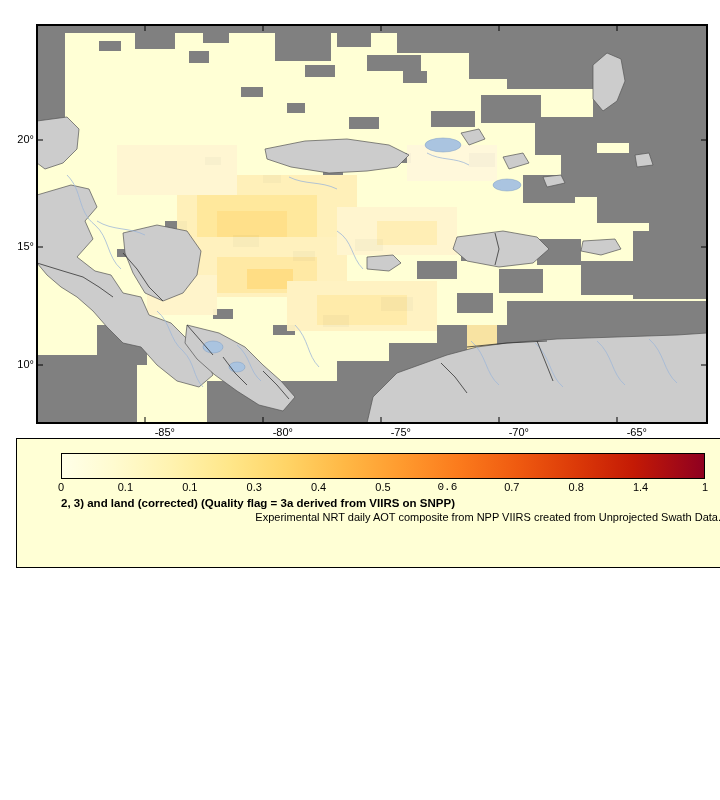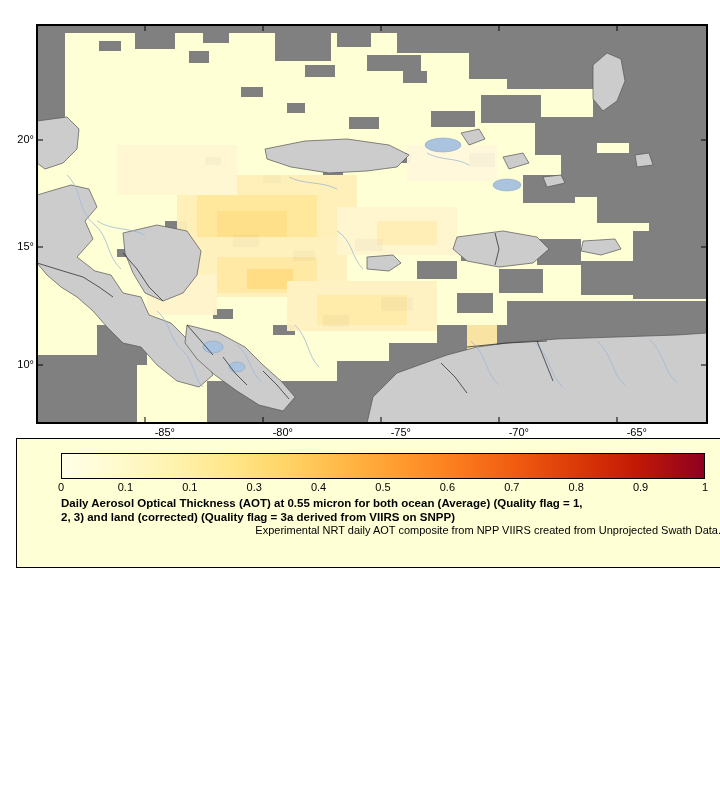--- a/index.html
+++ b/index.html
@@ -277,27 +277,26 @@
       <div class="colorbar"></div>
     </div>
 
     <div class="cb-ticks">
       <span class="cb-tick" style="left:0%;">0</span>
       <span class="cb-tick" style="left:10%;">0.1</span>
       <span class="cb-tick" style="left:20%;">0.1</span>
       <span class="cb-tick" style="left:30%;">0.3</span>
       <span class="cb-tick" style="left:40%;">0.4</span>
       <span class="cb-tick" style="left:50%;">0.5</span>
-      <span class="cb-tick" style="left:60%;">0.6</span>
+      <span class="cb-tick" style="left:60%;font-family:Liberation Mono, monospace;">0.6</span>
       <span class="cb-tick" style="left:70%;">0.7</span>
       <span class="cb-tick" style="left:80%;">0.8</span>
-      <span class="cb-tick" style="left:90%;">0.9</span>
+      <span class="cb-tick" style="left:90%;">1.4</span>
       <span class="cb-tick" style="left:100%;">1</span>
     </div>
 
     <div class="caption">
-      <p class="cap-bold">Daily Aerosol Optical Thickness (AOT) at 0.55 micron for both ocean (Average) (Quality flag = 1,</p>
       <p class="cap-bold">2, 3) and land (corrected) (Quality flag = 3a derived from VIIRS on SNPP)</p>
       <p class="cap-line">Experimental NRT daily AOT composite from NPP VIIRS created from Unprojected Swath Data.</p>
     </div>
   </div>
 
 </div>
 
 </body></html>

